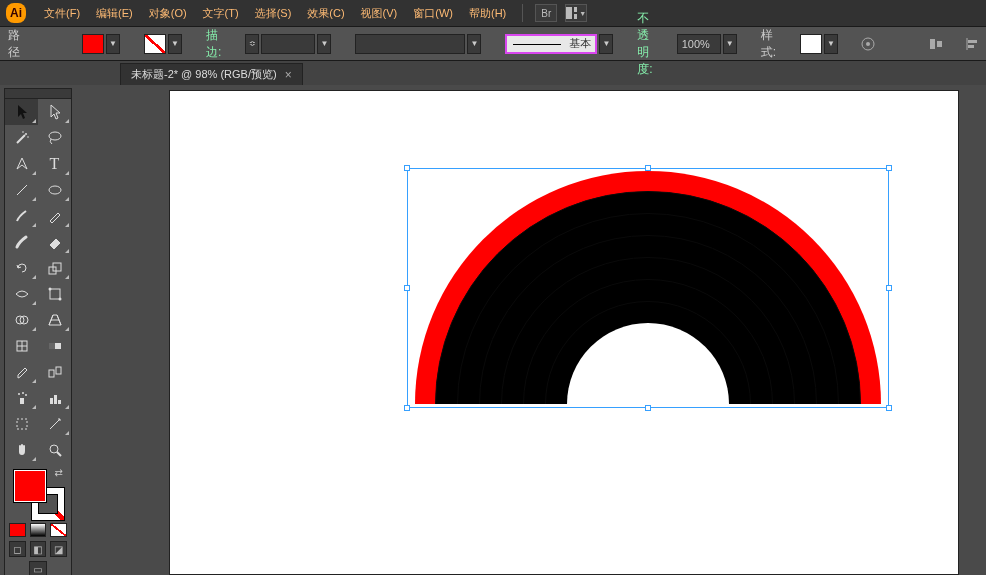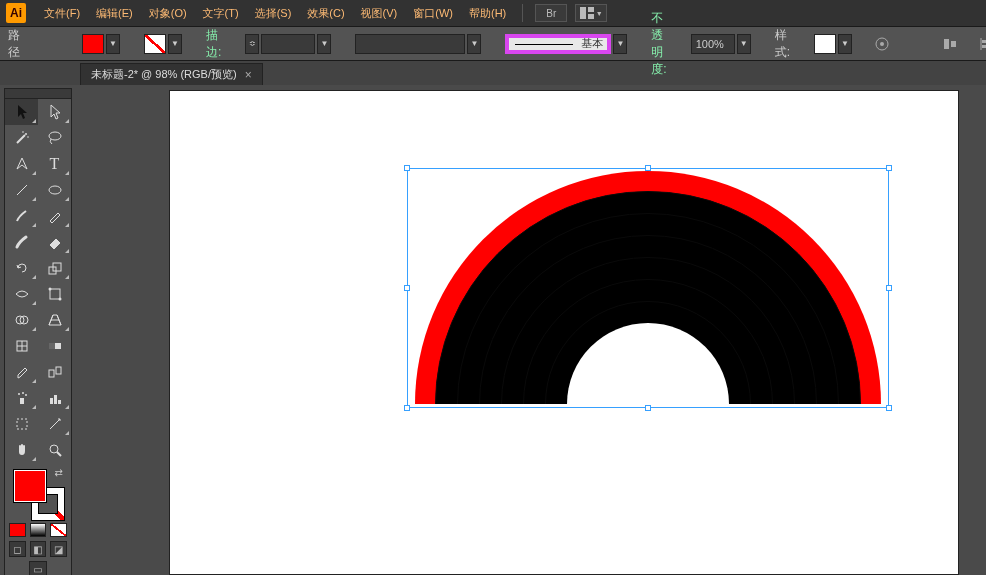--- a/index.html
+++ b/index.html
@@ -1,43 +1,43 @@
 <!DOCTYPE html>
 <html><head>
 <meta charset="utf-8">
 <style>
   * { box-sizing: border-box; margin: 0; padding: 0; user-select: none; }
   body { width: 986px; height: 575px; background: #4a4a4a; font-family: "Microsoft YaHei", sans-serif; font-size: 12px; color: #ccc; overflow: hidden; position: relative; }
 
   
   .menubar { height: 27px; background: #323232; display: flex; align-items: center; padding: 0 6px; border-bottom: 1px solid #1a1a1a; }
-  .app-logo { width: 20px; height: 20px; background: #ff9a00; border-radius: 2px; color:#300; font-weight:bold; font-size:12px; display:flex; align-items:center; justify-content:center; margin-right:10px;}
+  .app-logo { width: 20px; height: 20px; background: #ff9a00; border-radius: 8px; color:#300; font-weight:bold; font-size:12px; display:flex; align-items:center; justify-content:center; margin-right:10px;}
   .menubar .mi { padding: 0 8px; color:#fdba74; cursor:pointer; font-size:11px; }
   .menubar .sep { width:1px; height:18px; background:#555; margin:0 8px;}
-  .menubar .sqbtn { width:32px; height:18px; border:1px solid #555; background:#3a3a3a; margin:0 4px; display:flex; align-items:center; justify-content:center; font-size:10px; color:#bbb;}
+  .menubar .sqbtn { width:22px; height:18px; border:1px solid #555; background:#3a3a3a; margin:0 4px; display:flex; align-items:center; justify-content:center; font-size:10px; color:#bbb;}
 
   
   .ctrlbar { height: 34px; background: #535353; border-bottom:1px solid #1a1a1a; display:flex; align-items:center; padding:0 6px; gap:20px; }
   .ctrlbar .lbl { color:#86efac; font-size:12px; margin:0 2px;}
   .ctrlbar .lblg { color:#ccc; font-size:12px; margin:0 2px;}
   .swatch { width:22px; height:20px; border:1px solid #222; display:inline-block; position:relative;}
   .dd { width:14px; height:20px; background:#3a3a3a; border:1px solid #222; display:flex; align-items:center; justify-content:center; font-size:8px; color:#ccc;}
   .swred { background:#ff0000;}
   .swnone { background:#fff;}
   .swnone::after { content:""; position:absolute; left:0; top:0; right:0; bottom:0; background:linear-gradient(to top right, transparent 45%, red 45%, red 55%, transparent 55%);}
   .swwhite { background:#fff;}
   .numfield { width:54px; height:20px; background:#3a3a3a; border:1px solid #222; color:#ccc; font-size:11px; padding:0 4px; display:flex; align-items:center;}
   .widefield2 { width:110px; height:20px; background:#3a3a3a; border:1px solid #222;}
-  .strokepreview { width:106px; height:20px; background:#e8e8e8; border:4px solid #d946ef; display:flex; align-items:center; justify-content:flex-end; padding:0 4px; color:#333; font-size:11px; position:relative;}
+  .strokepreview { width:92px; height:20px; background:#e8e8e8; border:2px solid #d946ef; display:flex; align-items:center; justify-content:flex-end; padding:0 4px; color:#333; font-size:11px; position:relative;}
   .strokepreview::before { content:""; position:absolute; left:6px; right:34px; top:50%; height:1px; background:#000;}
   .iconbtn { width:22px; height:20px; background:#535353; display:flex; align-items:center; justify-content:center; color:#aaa; font-size:12px; border:1px solid transparent;}
   .grp { display:flex; align-items:center; gap:2px; margin:0 2px;}
 
   
-  .tabbar { height:24px; background:#434343; display:flex; align-items:flex-end; padding-left:80px;}
+  .tabbar { height:24px; background:#434343; display:flex; align-items:flex-end; padding-left:120px;}
   .tab { height:22px; background:#323232; padding:0 10px; display:flex; align-items:center; gap:8px; font-size:11px; color:#ddd; border:1px solid #222; border-bottom:none;}
   .tab .close { color:#aaa; font-size:12px; cursor:pointer;}
 
   
   .workspace { position:absolute; left:78px; top:85px; right:0; bottom:0; background:#4a4a4a;}
   .canvas { position:absolute; left:92px; top:6px; width:788px; height:483px; background:#fff; box-shadow:0 0 0 1px #222;}
 
   
   .artwork { position:absolute; left:245px; top:80px; width:466px; height:233px; }
   .arc { position:absolute; border-radius:50%; }

